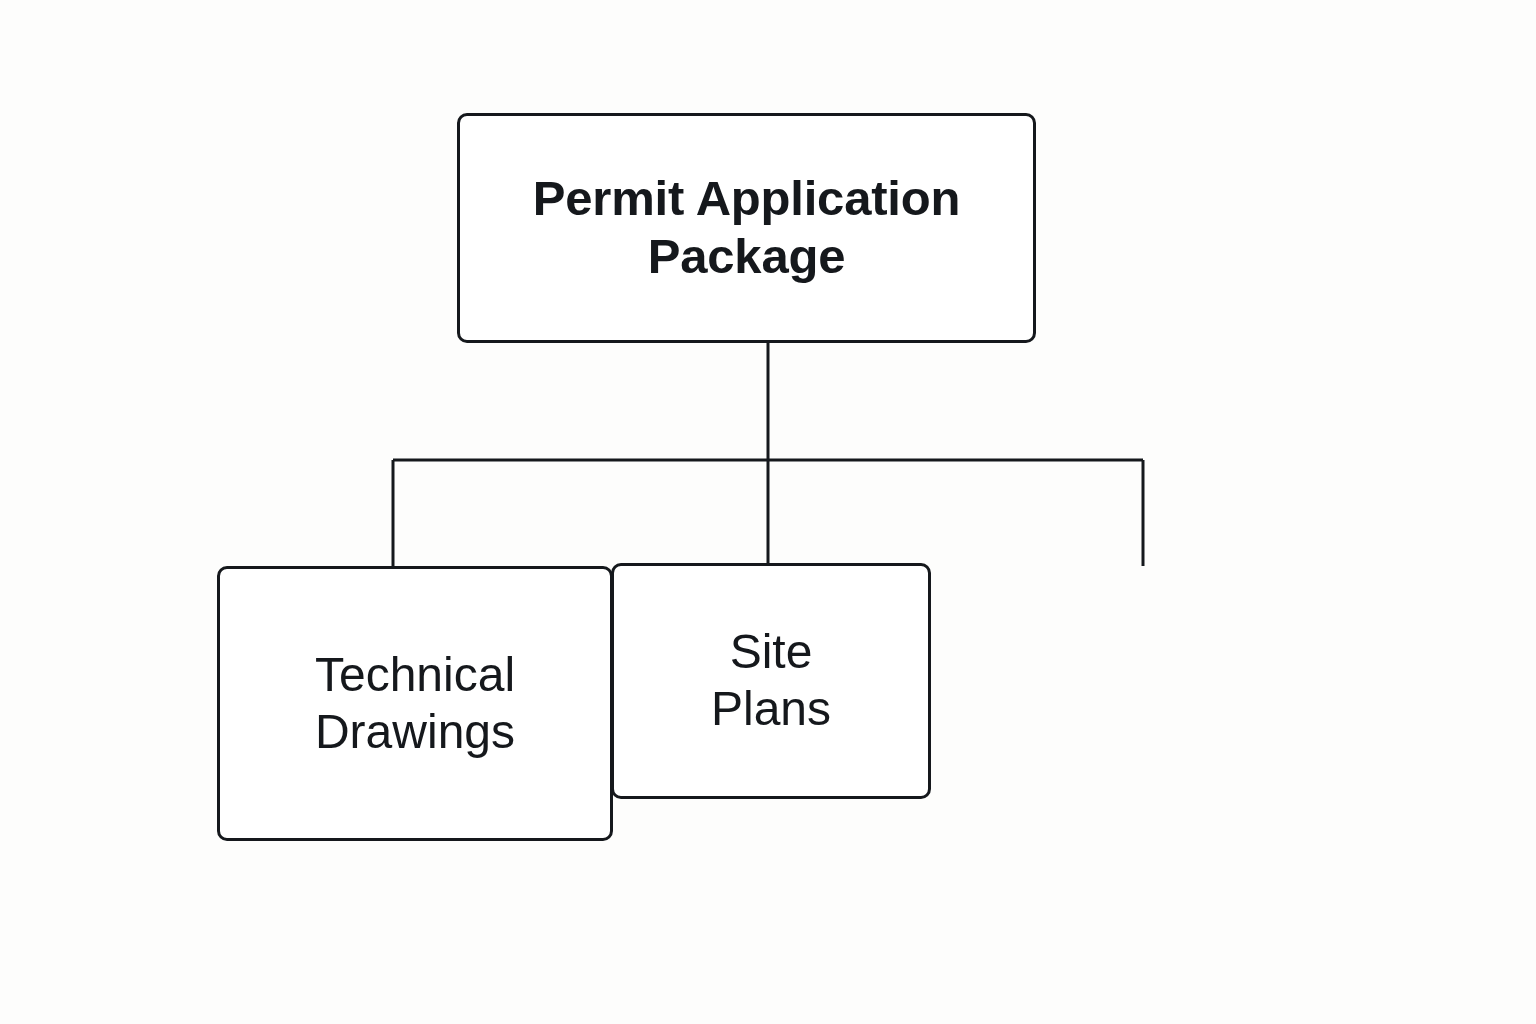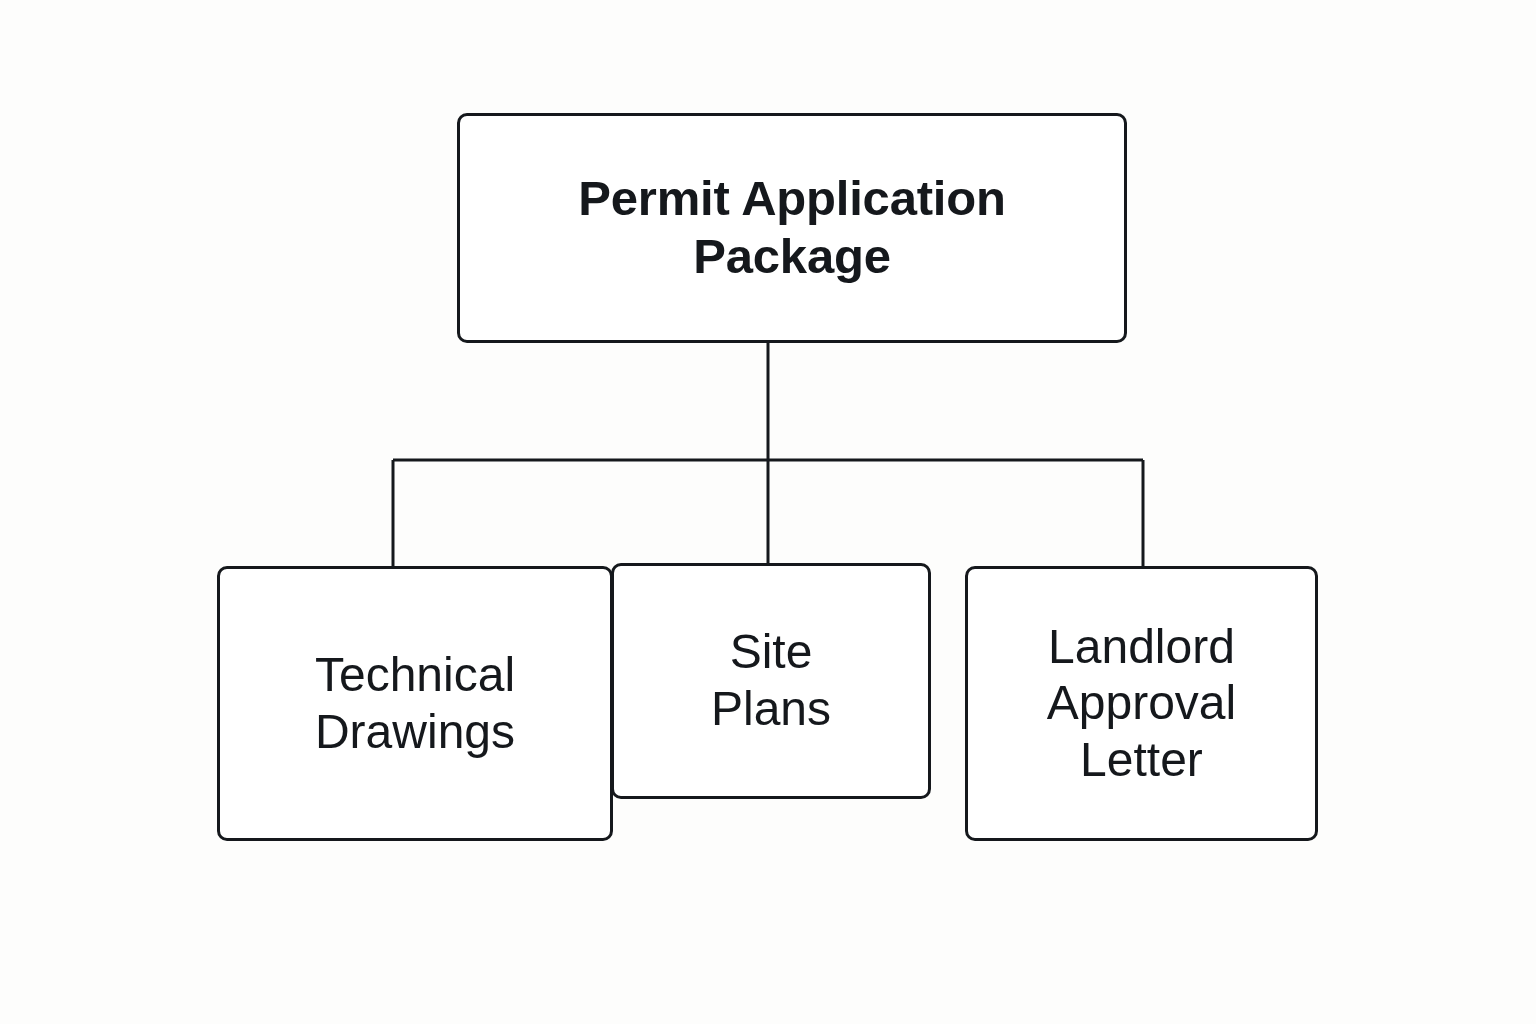--- a/index.html
+++ b/index.html
@@ -32,21 +32,21 @@
     align-items: center;
     justify-content: center;
     text-align: center;
     color: #15181c;
     line-height: 1.18;
     white-space: pre-line;
   }
   .node-root {
     left: 457px;
     top: 113px;
-    width: 670px;
+    width: 579px;
     height: 230px;
     font-size: 49px;
     font-weight: bold;
     letter-spacing: -0.2px;
   }
   .node-child {
     font-size: 48px;
     font-weight: normal;
   }
   .child-1 { left: 217px;  top: 566px; width: 396px; height: 275px; }
@@ -80,19 +80,14 @@
   <div class="node node-child child-1">
     <span class="node-label">Technical
 Drawings</span>
   </div>
 
   <div class="node node-child child-2">
     <span class="node-label">Site
 Plans</span>
   </div>
 
-  <div class="node node-child child-3">
-    <span class="node-label">Landlord
-Approval
-Letter</span>
-  </div>
 
 </div>
 
 </body></html>

